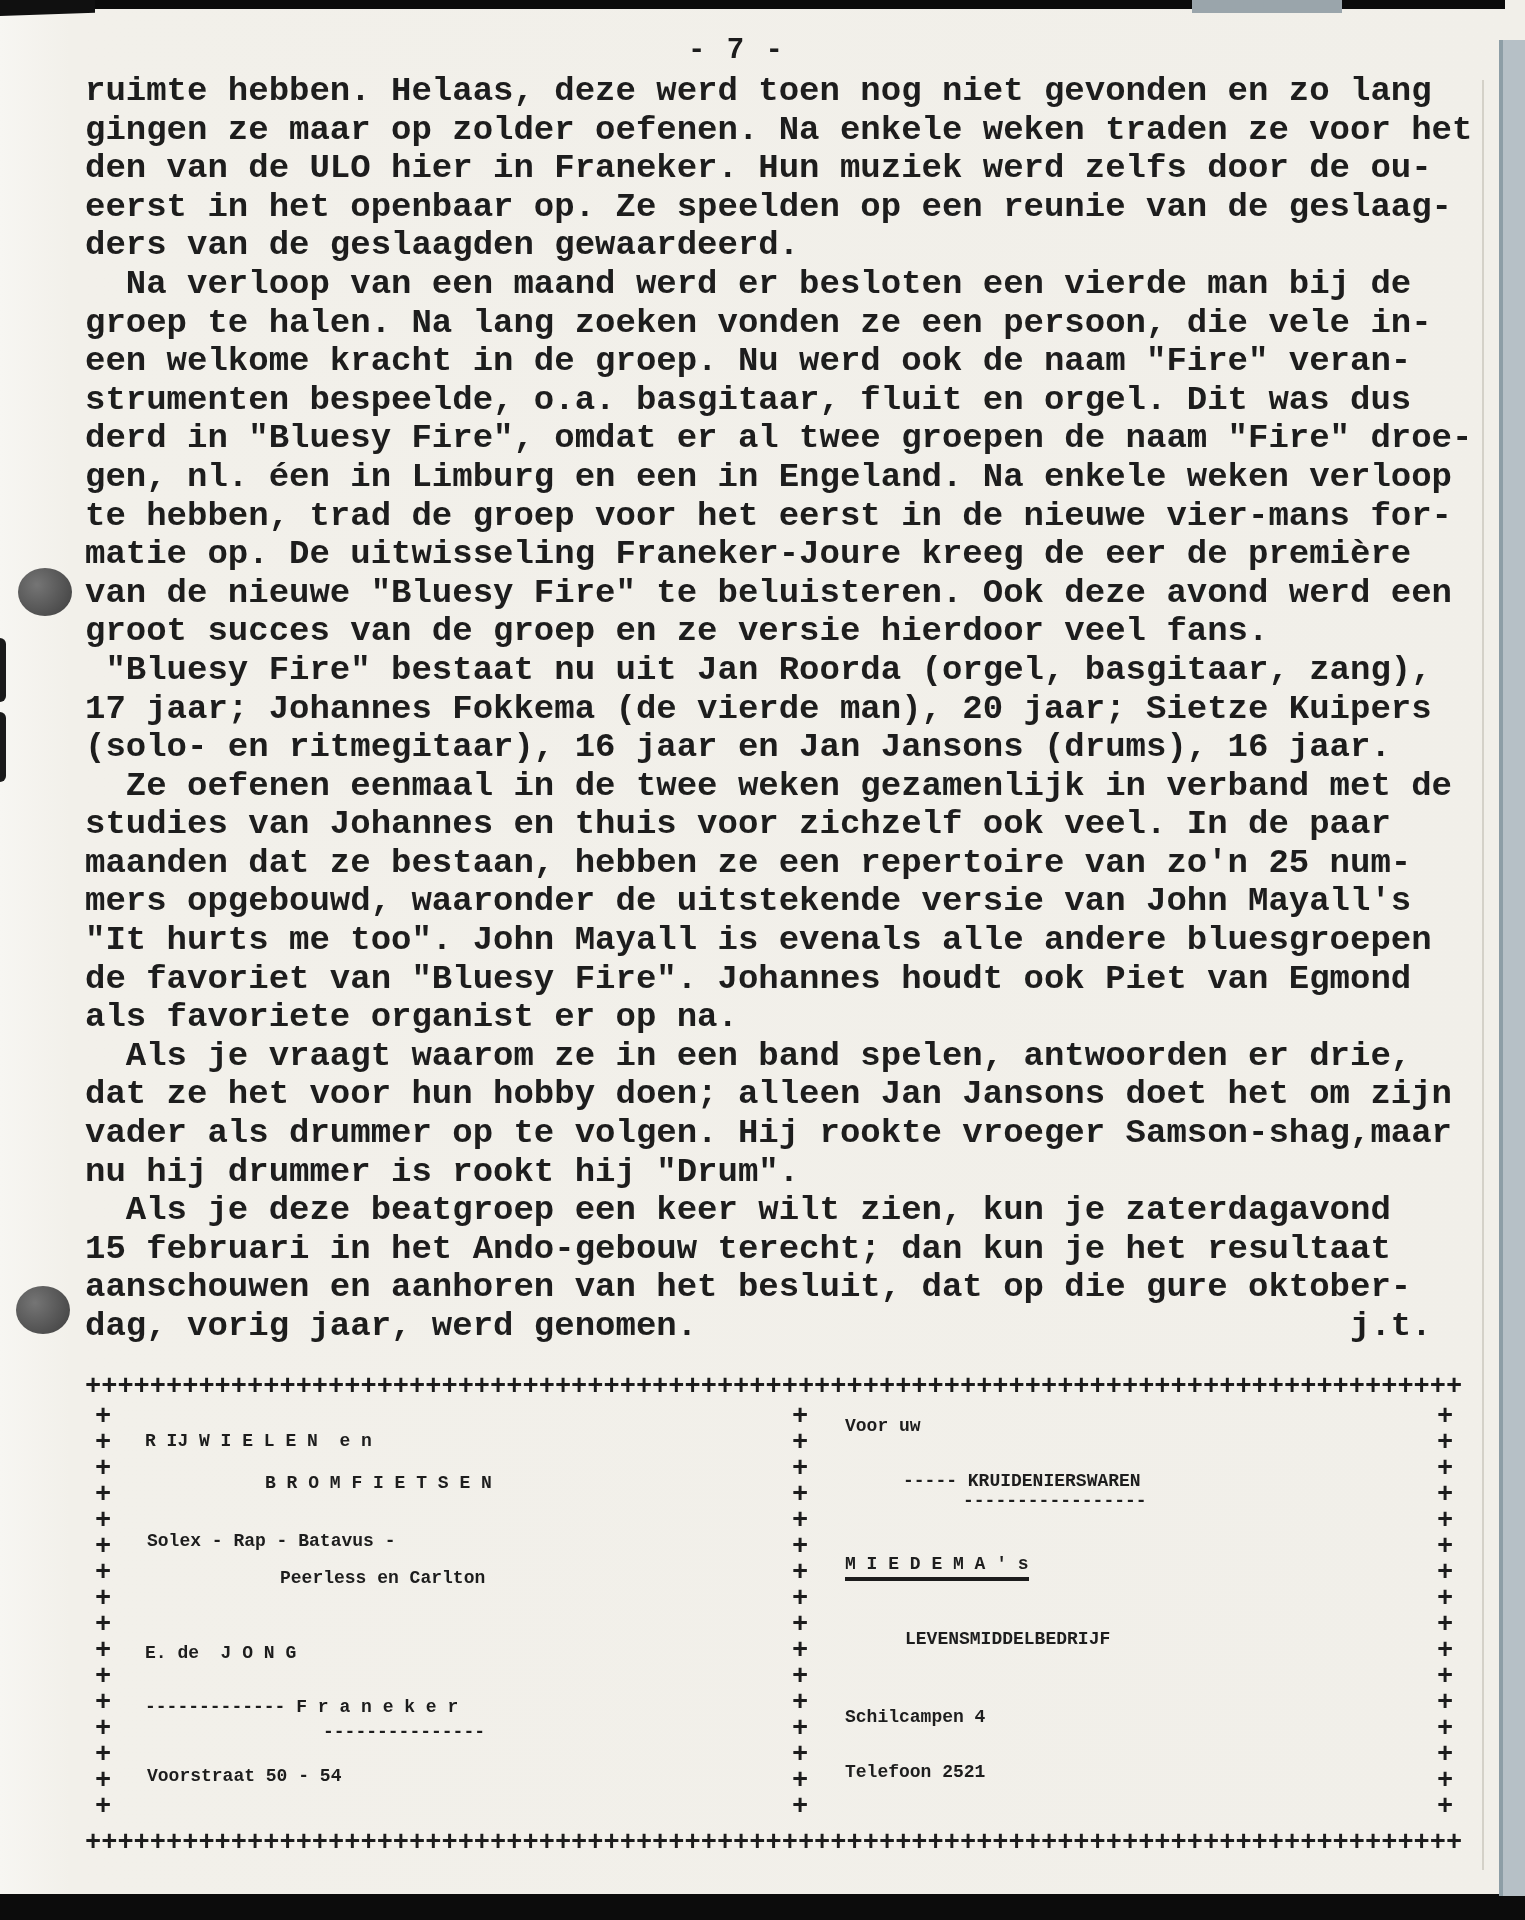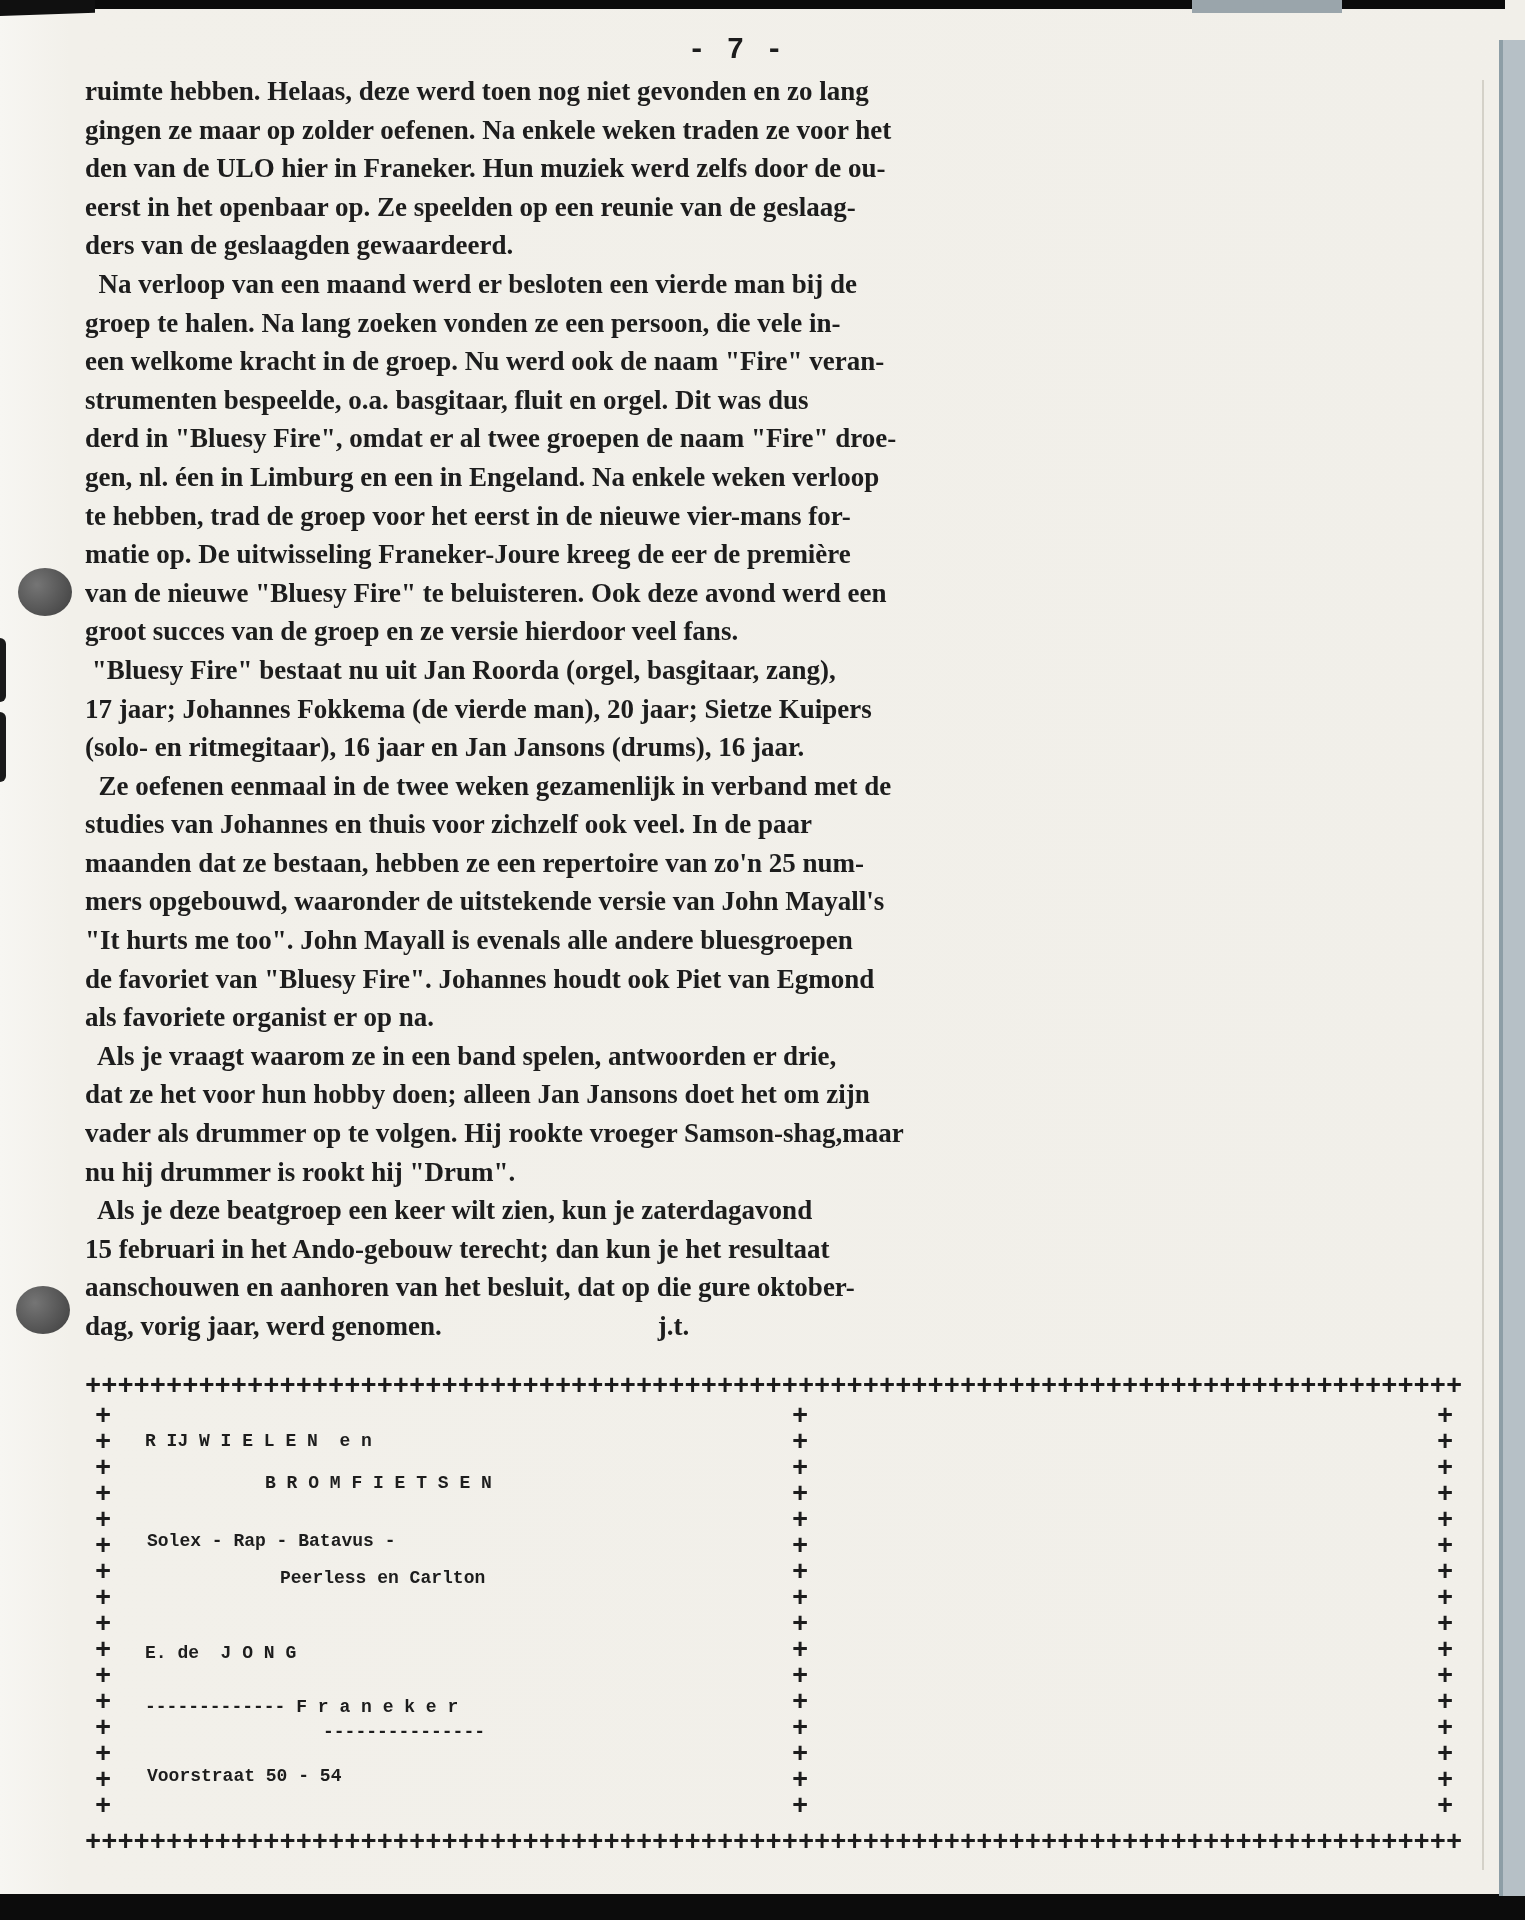--- a/index.html
+++ b/index.html
@@ -28,23 +28,22 @@
   .em1{top:638px;height:64px;}
   .em2{top:712px;height:70px;}
 
   
   .page-number{
     position:absolute;left:688px;top:34px;
     font-size:29px;font-weight:bold;white-space:pre;letter-spacing:2px;
   }
   .article{position:absolute;left:85px;top:72px;width:1180px;}
   .article .tl{
-    white-space:pre;font-size:27px;font-weight:bold;line-height:38.6px;
+    white-space:pre;font-size:34px;font-weight:bold;line-height:38.6px;
     color:#1d1d1d;
-    font-family:Liberation Serif, serif;
   }
 
   
   .ads{position:absolute;left:85px;top:1372px;width:1392px;height:500px;font-weight:bold;}
   .plus-row{position:absolute;left:0;white-space:pre;font-size:27px;letter-spacing:0;}
   .plus-row.top{top:0;}
   .plus-row.bottom{top:456px;}
   .plus-col{position:absolute;top:32px;white-space:pre-line;font-size:27px;line-height:26px;text-align:center;width:20px;}
   .plus-col.left{left:8px;}
   .plus-col.mid{left:705px;}
@@ -181,17 +180,26 @@
       <div class="al l1">R IJ W I E L E N  e n</div>
       <div class="al l2">B R O M F I E T S E N</div>
       <div class="al l3">Solex - Rap - Batavus -</div>
       <div class="al l4">Peerless en Carlton</div>
       <div class="al l5">E. de  J O N G</div>
       <div class="al l6">------------- F r a n e k e r</div>
       <div class="al l7">---------------</div>
       <div class="al l8">Voorstraat 50 - 54</div>
     </div>
 
+    <div class="ad right-ad">
+      <div class="al r1">Voor uw</div>
+      <div class="al r2">----- KRUIDENIERSWAREN</div>
+      <div class="al r3">-----------------</div>
+      <div class="al r4"><span class="solid-underline">M I E D E M A ' s</span></div>
+      <div class="al r5">LEVENSMIDDELBEDRIJF</div>
+      <div class="al r6">Schilcampen 4</div>
+      <div class="al r7">Telefoon 2521</div>
+    </div>
 
     <div class="plus-row bottom">+++++++++++++++++++++++++++++++++++++++++++++++++++++++++++++++++++++++++++++++++++++</div>
   </div>
 
 </div>
 
 </body></html>

